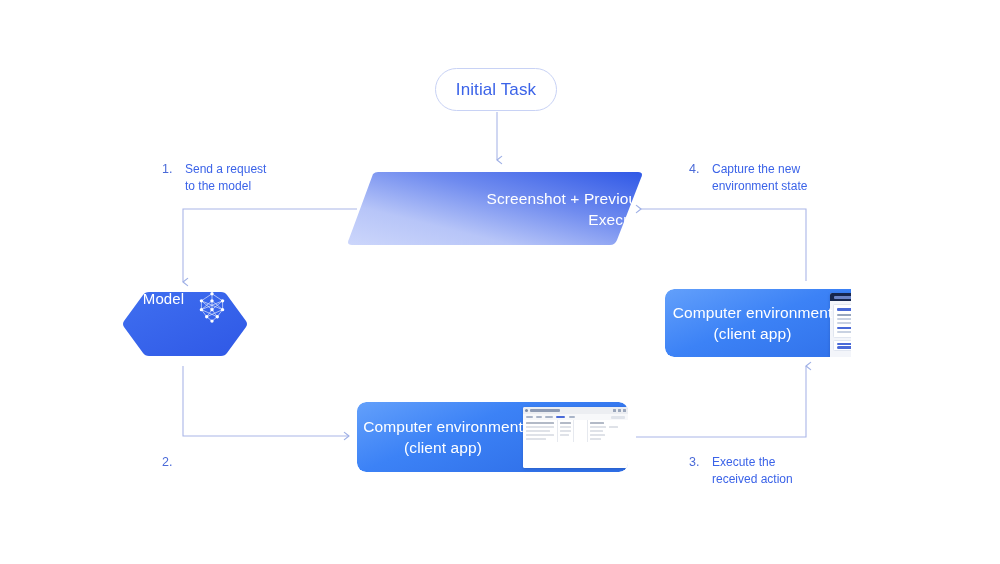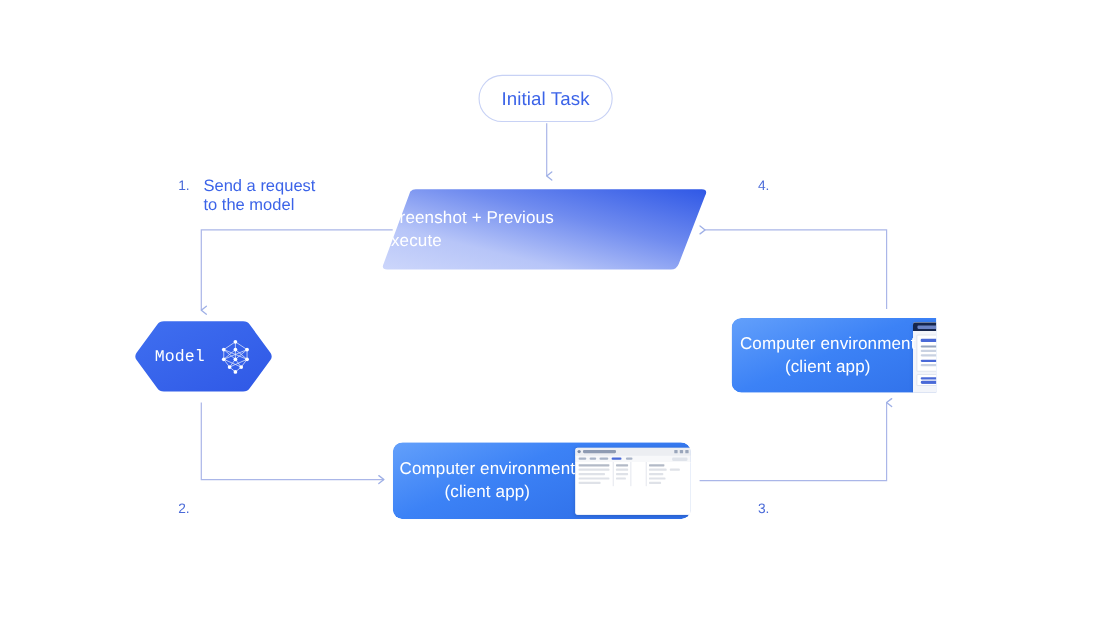--- a/index.html
+++ b/index.html
@@ -51,21 +51,21 @@
   .parallelogram svg {
     position: absolute;
     inset: 0;
     display: block;
   }
   .parallelogram .ptext {
     position: absolute;
     inset: 0;
     display: flex;
     flex-direction: column;
-    align-items: flex-start;
+    align-items: flex-end;
     justify-content: center;
     color: #ffffff;
     font-size: 15.5px;
     line-height: 21px;
     text-align: center;
     letter-spacing: .1px;
     pointer-events: none;
   }
 
   
@@ -78,25 +78,24 @@
   }
   .hexagon svg.hexbg {
     position: absolute;
     inset: 0;
     display: block;
   }
   .hex-inner {
     position: absolute;
     inset: 0;
     display: flex;
-    align-items: center;
+    align-items: flex-start;
     justify-content: center;
     gap: 13px;
     pointer-events: none;
-    font-family: Liberation Mono, monospace;
   }
   .hex-label {
     color: #ffffff;
     font-size: 15px;
     letter-spacing: .1px;
   }
   .nn-icon { display: block; }
 
   
   .env-card {
@@ -190,21 +189,21 @@
     gap: 10px;
     color: #3b63e8;
   }
   .step-num {
     font-size: 12.5px;
     line-height: 17px;
     color: #4a6ad8;
     min-width: 13px;
   }
   .step-text {
-    font-size: 15px;
+    font-size: 12px;
     line-height: 17px;
     color: #3b63e8;
     white-space: pre-line;
   }
   #step-1 { left: 162px; top: 161px; }
   #step-2 { left: 162px; top: 454px; }
   #step-3 { left: 689px; top: 454px; }
   #step-4 { left: 689px; top: 161px; }
 </style>
 </head>
@@ -424,18 +423,22 @@
   <div class="step" id="step-1">
     <span class="step-num">1.</span>
     <span class="step-text">Send a request
 to the model</span>
   </div>
   <div class="step" id="step-2">
     <span class="step-num">2.</span>
   </div>
   <div class="step" id="step-3">
     <span class="step-num">3.</span>
+    <span class="step-text">Execute the
+received action</span>
   </div>
   <div class="step" id="step-4">
     <span class="step-num">4.</span>
+    <span class="step-text">Capture the new
+environment state</span>
   </div>
 
 </div>
 
 </body></html>

